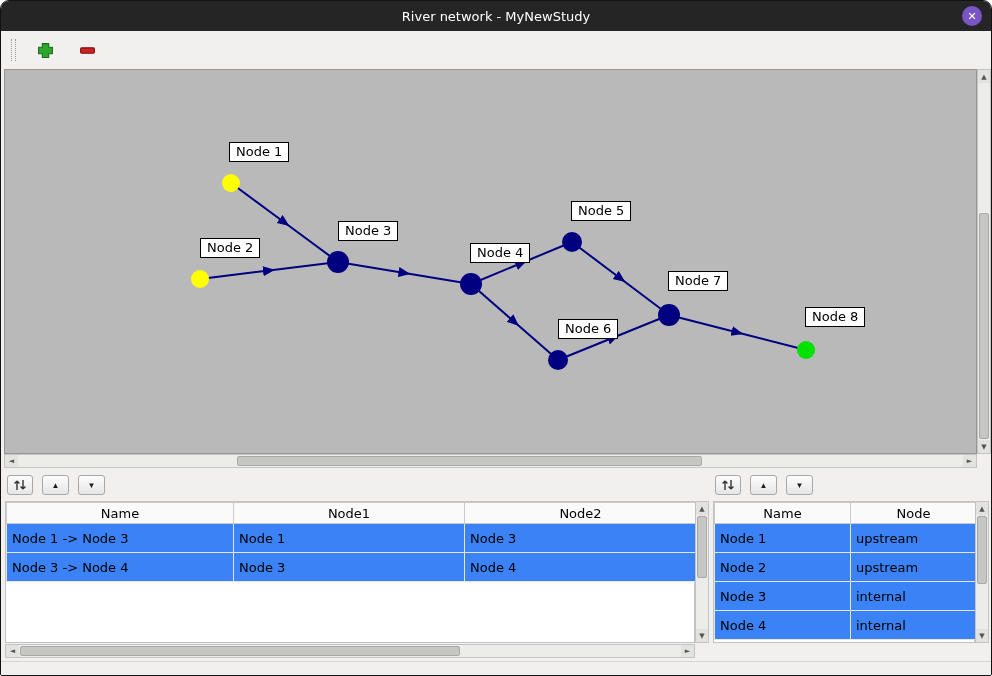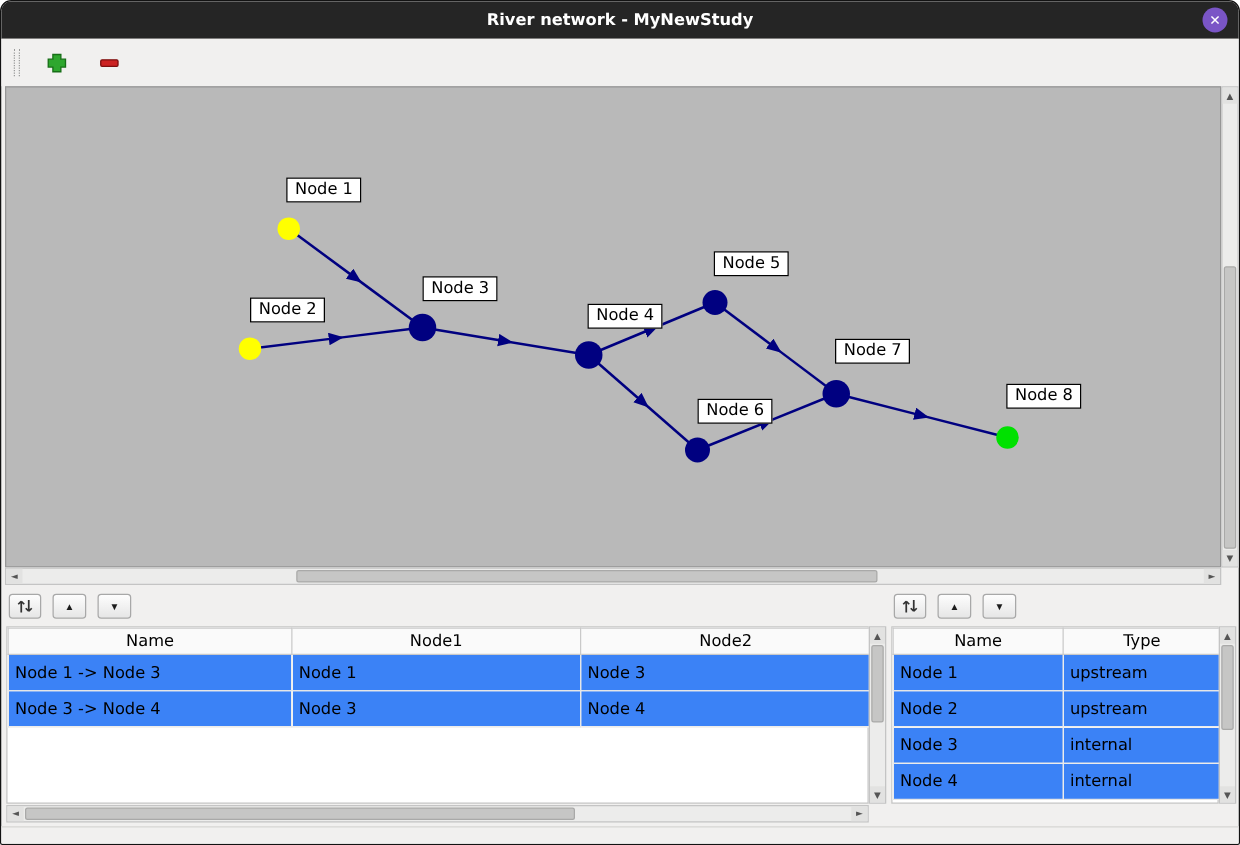--- a/index.html
+++ b/index.html
@@ -4,21 +4,21 @@
 <style>
   * { box-sizing: border-box; margin: 0; padding: 0; }
   body { margin: 0; background: #ffffff; font-family: "DejaVu Sans", "Liberation Sans", sans-serif; }
 
   .window { position: relative; width: 992px; height: 676px; background: #f1f0ef;
             border: 1px solid #121212; border-radius: 9px 9px 2px 2px; overflow: hidden; }
 
   
   .titlebar { position: absolute; left: 0; top: 0; width: 100%; height: 30px;
               background: #252525; display: flex; align-items: center; justify-content: center; }
-  .title { color: #ffffff; font-size: 13px; font-weight: bold; }
+  .title { color: #ffffff; font-size: 13px; font-weight: normal; }
   .close-btn { position: absolute; right: 9px; top: 5px; width: 20px; height: 20px; border-radius: 50%;
                background: #7a55c6; display: flex; align-items: center; justify-content: center; cursor: pointer; }
   .close-btn span { color: #ffffff; font-size: 11px; line-height: 1; }
 
   
   .toolbar { position: absolute; left: 0; top: 30px; width: 100%; height: 38px;
              display: flex; align-items: center; gap: 16px; padding-left: 10px; background: #f1f0ef; }
   .tb-handle { width: 5px; height: 22px; border-left: 1px dotted #9a9a9a; border-right: 1px dotted #9a9a9a; }
   .tb-btn { width: 26px; height: 26px; border: none; background: transparent;
             display: flex; align-items: center; justify-content: center; cursor: pointer; }
@@ -222,21 +222,21 @@
     </div>
     <div class="table-wrap" style="left:0; width:262px; height:142px;">
       <table>
         <colgroup>
             <col style="width:136px">
             <col style="width:126px">
           </colgroup>
         <thead>
           <tr>
             <th>Name</th>
-            <th>Type</th>
+            <th>Node</th>
           </tr>
         </thead>
         <tbody id="nodes-tbody">
             <tr>
               <td>Node 1</td>
               <td>upstream</td>
             </tr>
             <tr>
               <td>Node 2</td>
               <td>upstream</td>

